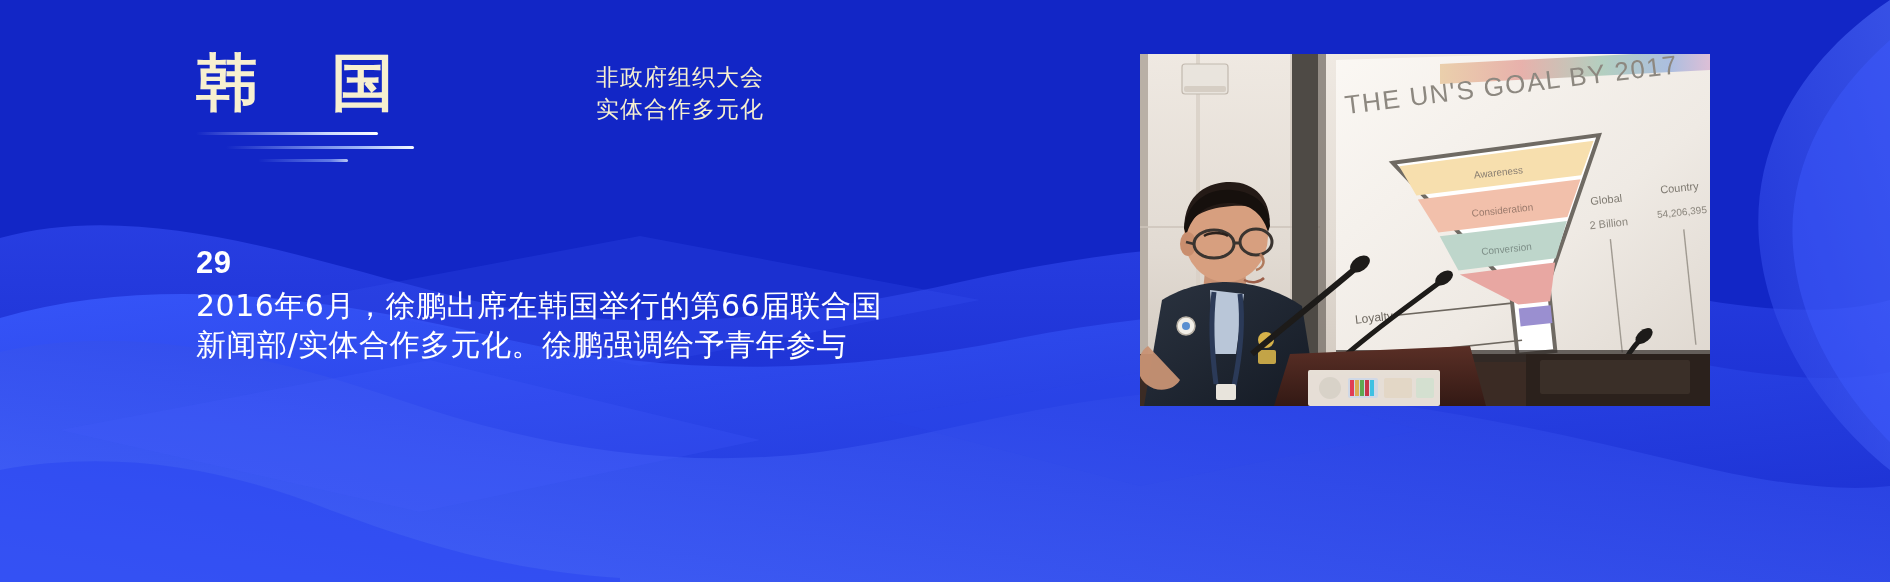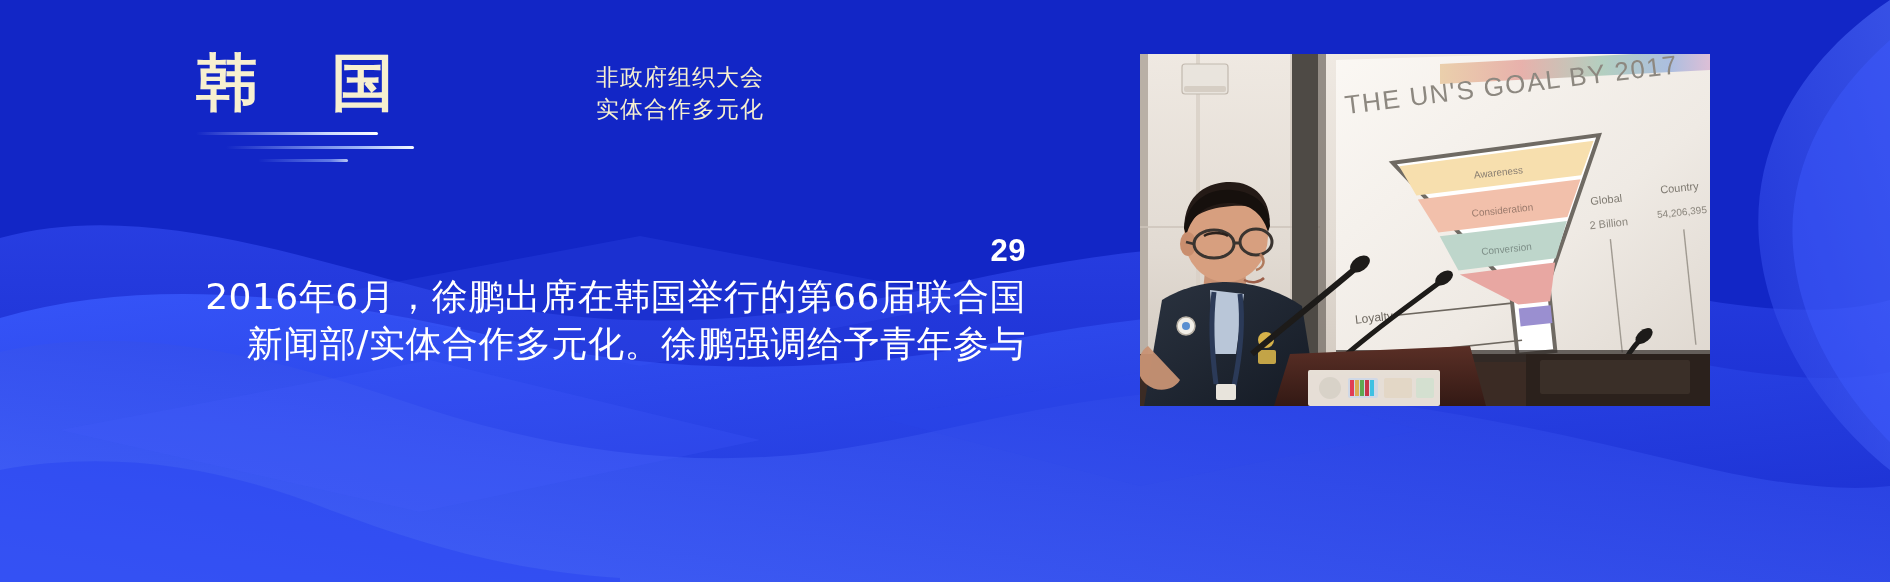--- a/index.html
+++ b/index.html
@@ -71,35 +71,34 @@
     font-size:23px;
     line-height:1.38;
     letter-spacing:1px;
     font-family:"DejaVu Sans","Liberation Sans",sans-serif;
   }
   .subtitle div { white-space:nowrap; }
 
   
   .body-block {
     position:absolute;
-    left:196px; top:234px;
+    left:196px; top:246px;
     width:830px;
-    text-align:right;
   }
   .body-number {
     font-size:31px;
     font-weight:bold;
     color:#ffffff;
     line-height:1.1;
     margin-bottom:6px;
     letter-spacing:.5px;
   }
   .body-text {
     color:#ffffff;
-    font-size:36px;
+    font-size:30px;
     line-height:1.30;
     font-family:"DejaVu Sans","Liberation Sans",sans-serif;
     letter-spacing:.5px;
   }
   .body-text div { white-space:nowrap; }
 
   
   .photo-frame {
     position:absolute;
     left:1140px; top:54px;

